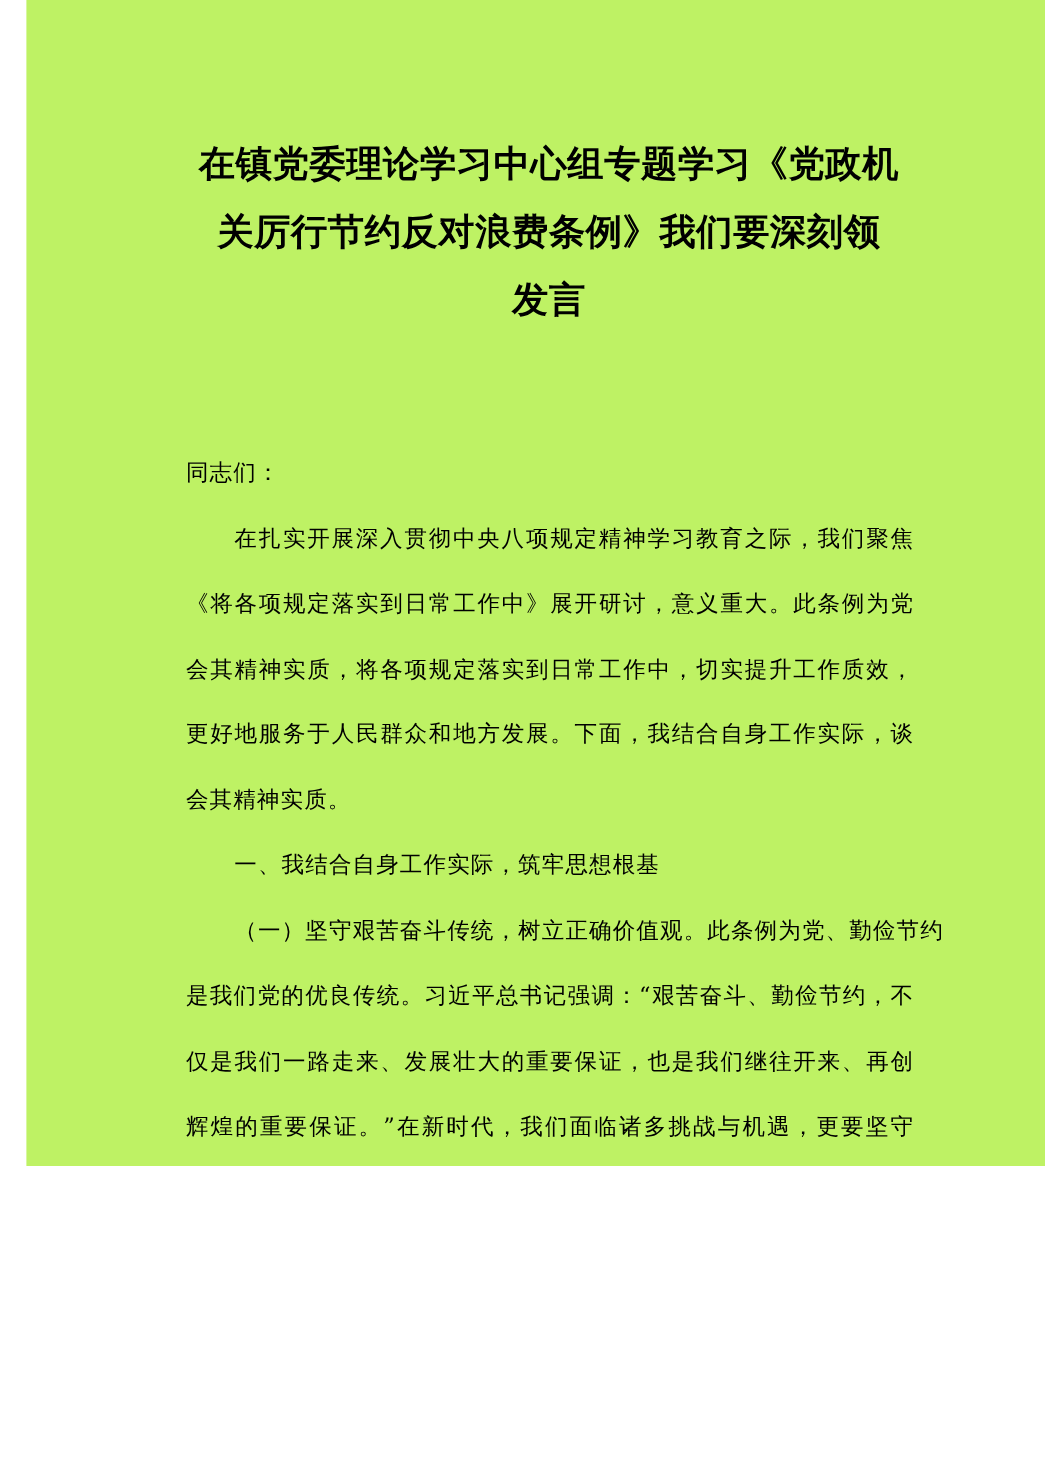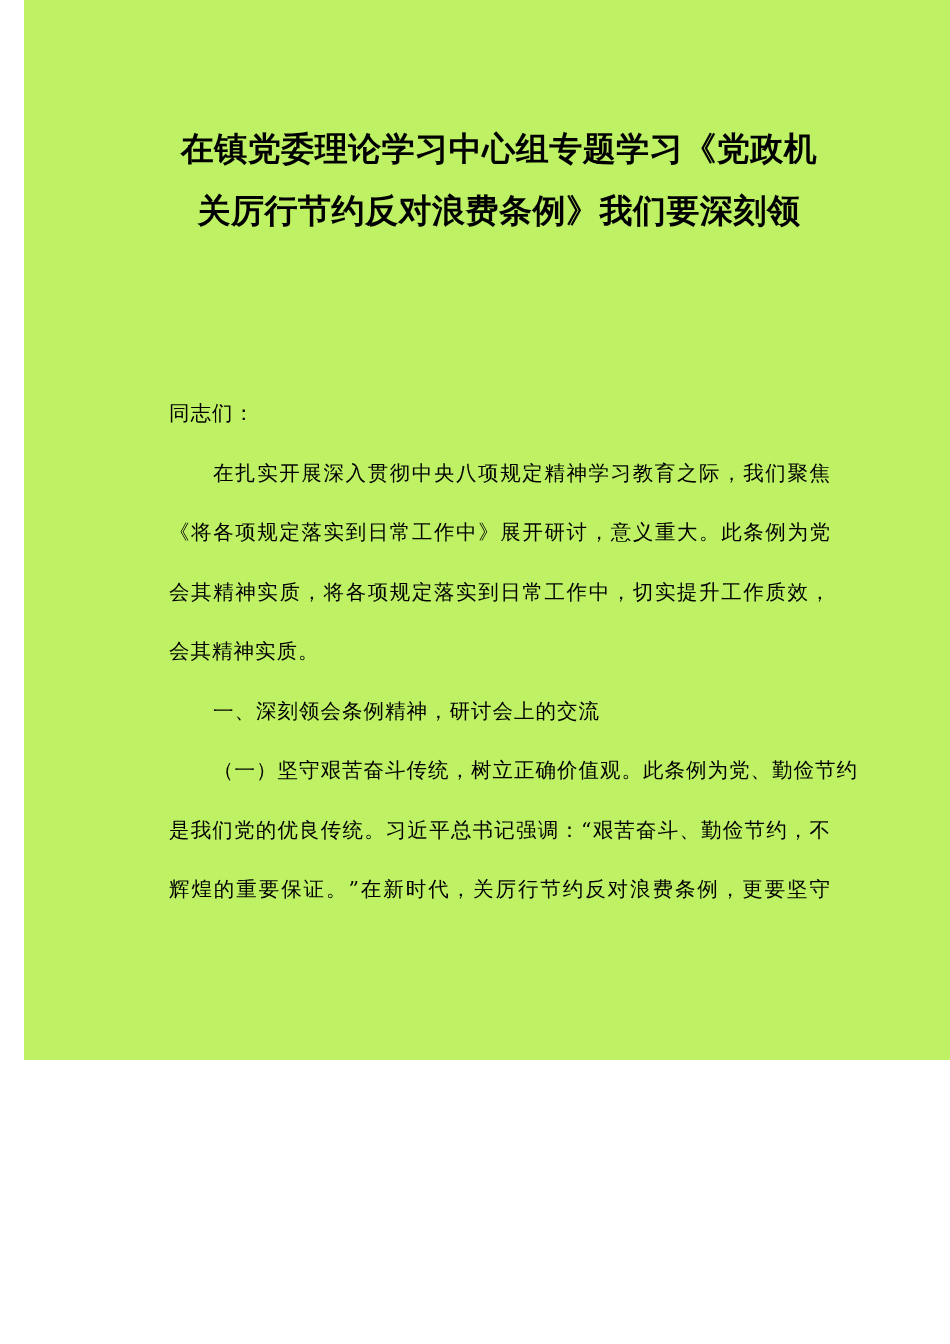--- a/index.html
+++ b/index.html
@@ -36,21 +36,21 @@
     letter-spacing: 0.5px;
   }
   .title .tline {
     display: block;
     white-space: nowrap;
   }
   .body-text {
     position: absolute;
     left: 145px;
     width: 662px;
-    top: 384px;
+    top: 400px;
     font-size: 20.5px;
     line-height: 59.5px;
     letter-spacing: 1px;
   }
   .line {
     display: block;
     white-space: nowrap;
     height: 59.5px;
   }
   .indent {
@@ -62,27 +62,30 @@
   }
 </style>
 </head>
 <body>
 
 <div class="page">
 
   <div class="title">
     <span class="tline">在镇党委理论学习中心组专题学习《党政机</span>
     <span class="tline">关厉行节约反对浪费条例》我们要深刻领</span>
+    <span class="tline">发言</span>
   </div>
 
   <div class="body-text">
     <span class="line">同志们：</span>
     <span class="line indent justify">在扎实开展深入贯彻中央八项规定精神学习教育之际，我们聚焦</span>
     <span class="line justify">《将各项规定落实到日常工作中》展开研讨，意义重大。此条例为党</span>
     <span class="line justify">会其精神实质，将各项规定落实到日常工作中，切实提升工作质效，</span>
+    <span class="line justify">更好地服务于人民群众和地方发展。下面，我结合自身工作实际，谈</span>
     <span class="line">会其精神实质。</span>
-    <span class="line indent">一、深刻领会条例精神，研讨会上的交流</span>
+    <span class="line indent">一、我结合自身工作实际，筑牢思想根基</span>
     <span class="line indent justify">（一）坚守艰苦奋斗传统，树立正确价值观。此条例为党、勤俭节约</span>
     <span class="line justify">是我们党的优良传统。习近平总书记强调：“艰苦奋斗、勤俭节约，不</span>
-    <span class="line justify">辉煌的重要保证。”在新时代，关厉行节约反对浪费条例，更要坚守</span>
+    <span class="line justify">仅是我们一路走来、发展壮大的重要保证，也是我们继往开来、再创</span>
+    <span class="line justify">辉煌的重要保证。”在新时代，我们面临诸多挑战与机遇，更要坚守</span>
   </div>
 
 </div>
 
 </body></html>

